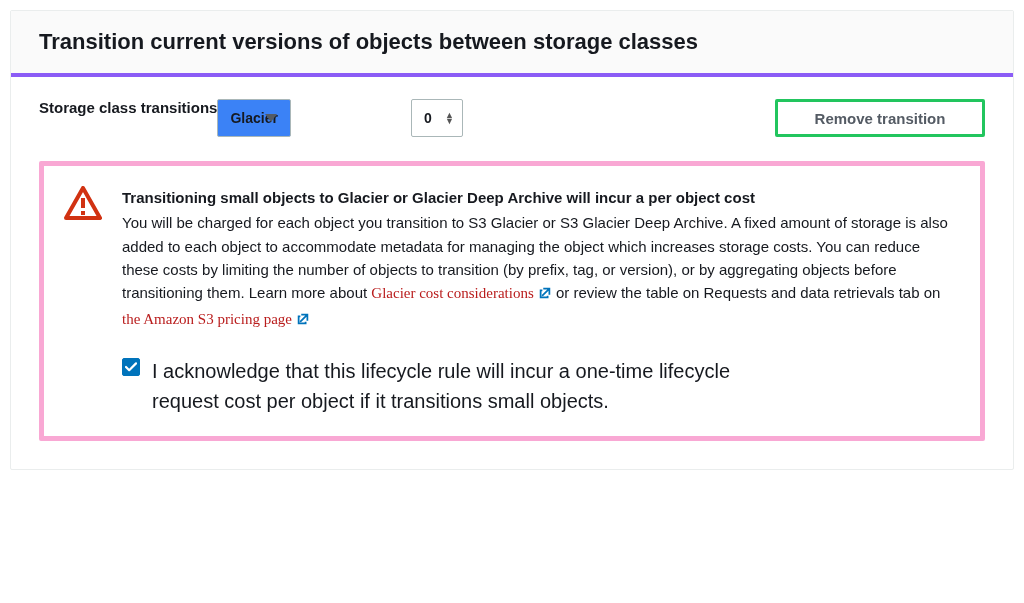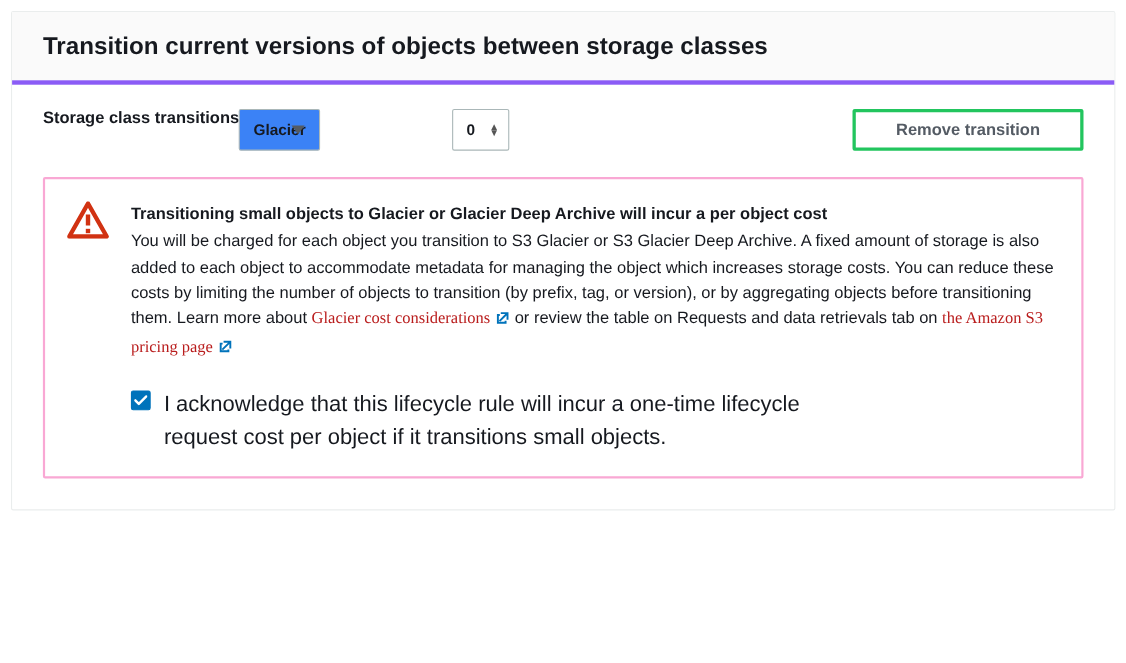--- a/index.html
+++ b/index.html
@@ -94,21 +94,21 @@
     border-radius: 2px;
     background: #fff;
     color: #545b64;
     font-weight: 700;
     font-size: 15px;
     cursor: pointer;
   }
   .btn-remove { width: 210px; }
   .add-row { margin-top: 22px; }
   .alert-box {
-    border: 2px solid #f9a8d4;
+    border: 5px solid #f9a8d4;
     border-radius: 2px;
     padding: 20px 20px 20px 20px;
     margin-top: 24px;
     display: flex;
     gap: 16px;
     align-items: flex-start;
   }
   .alert-icon-col { flex: 0 0 42px; }
   .alert-content { flex: 1; font-size: 15px; line-height: 1.55; color: #16191f; }
   .alert-title { font-weight: 700; margin-bottom: 2px; }

